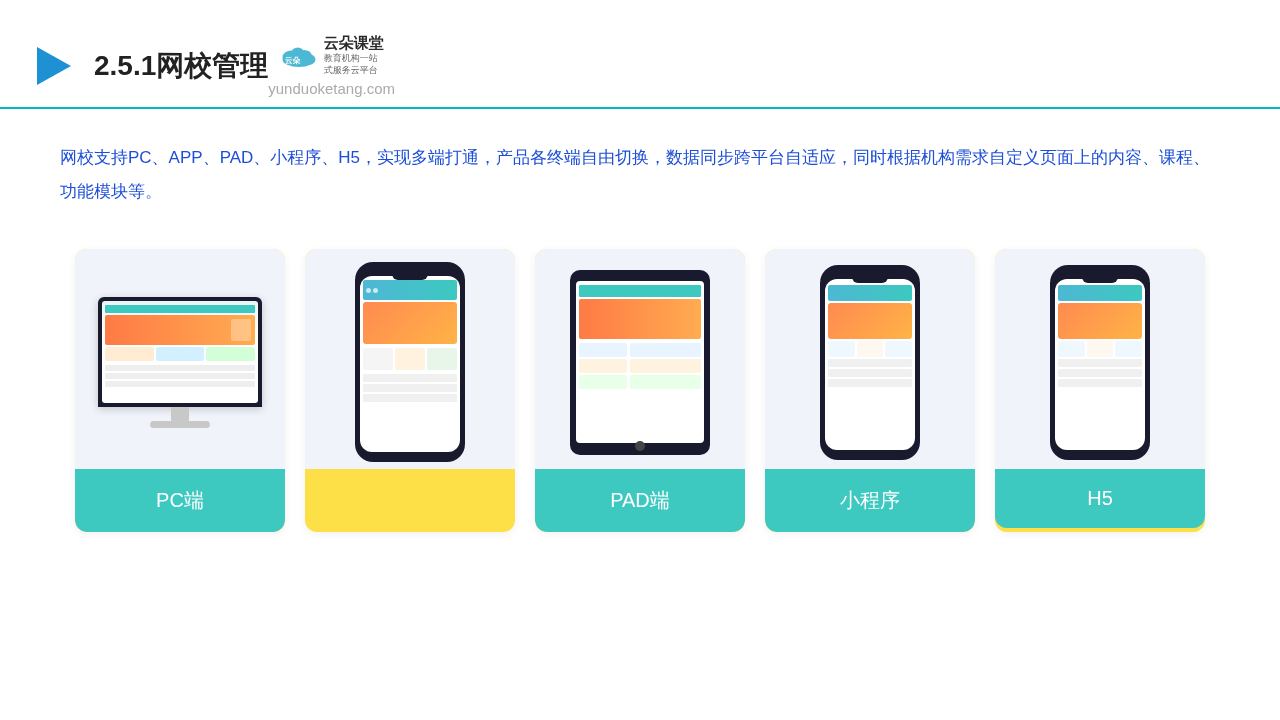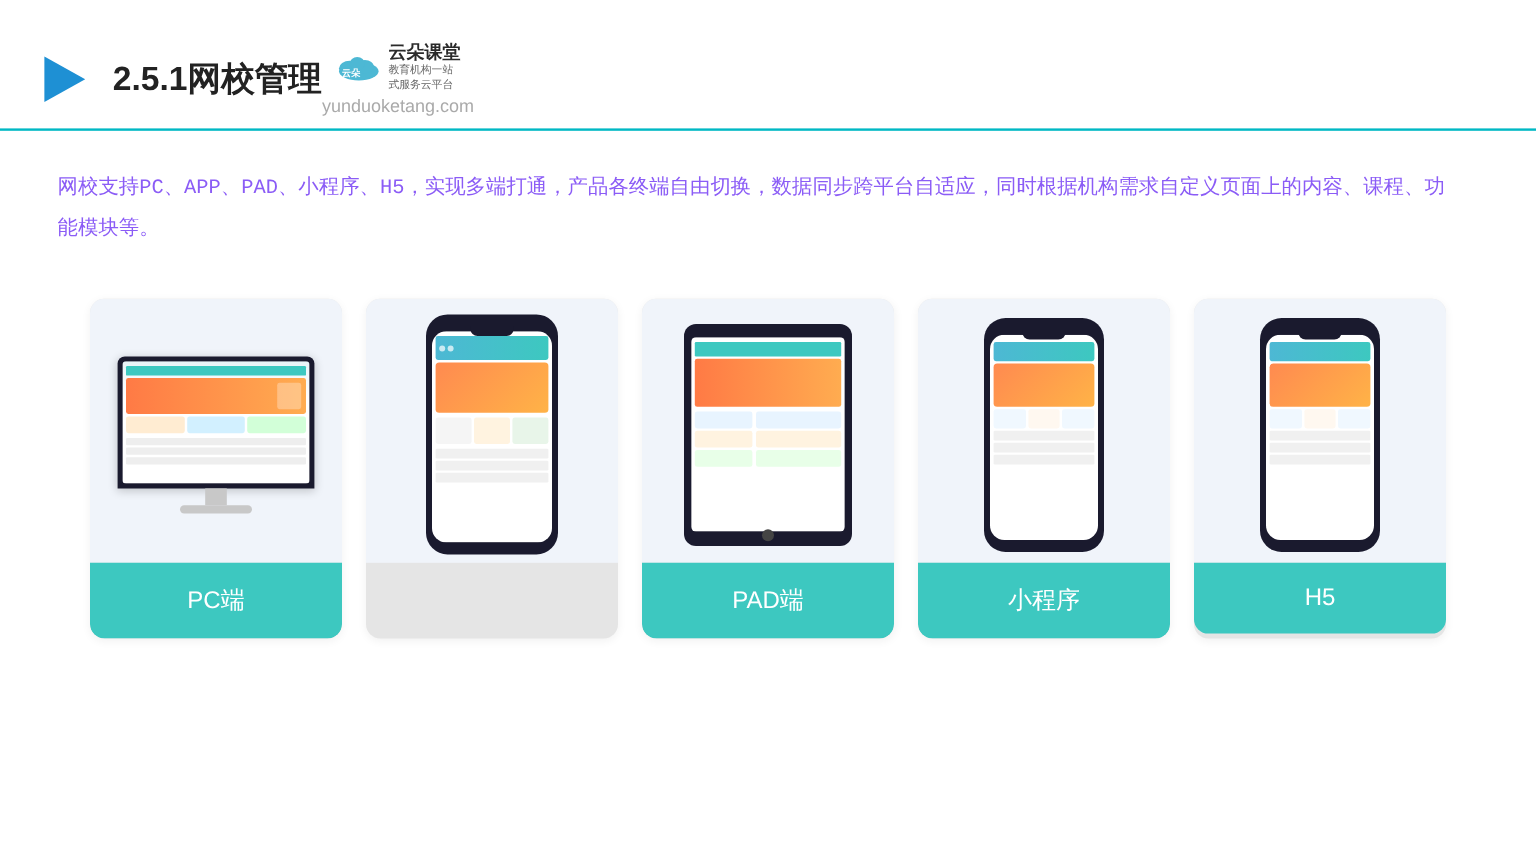--- a/index.html
+++ b/index.html
@@ -50,38 +50,37 @@
     }
 
     
     .cloud-svg {
       width: 38px;
       height: 28px;
     }
 
     
     .description {
-      padding: 32px 60px 20px 48px;
+      padding: 32px 60px 20px 60px;
       font-size: 17px;
-      color: #8b5cf6;
+      color: #1d4ed8;
       line-height: 2;
-      font-family: Liberation Mono, monospace;
     }
 
     
     .cards-container {
       display: flex;
       justify-content: center;
       gap: 20px;
       padding: 10px 40px 0 40px;
       margin-top: 10px;
     }
 
     .card {
-      background: #e5e5e5;
+      background: #fde047;
       border-radius: 12px;
       width: 210px;
       display: flex;
       flex-direction: column;
       align-items: center;
       overflow: hidden;
       box-shadow: 0 2px 8px rgba(0,0,0,0.06);
     }
 
     .card-image-area {

